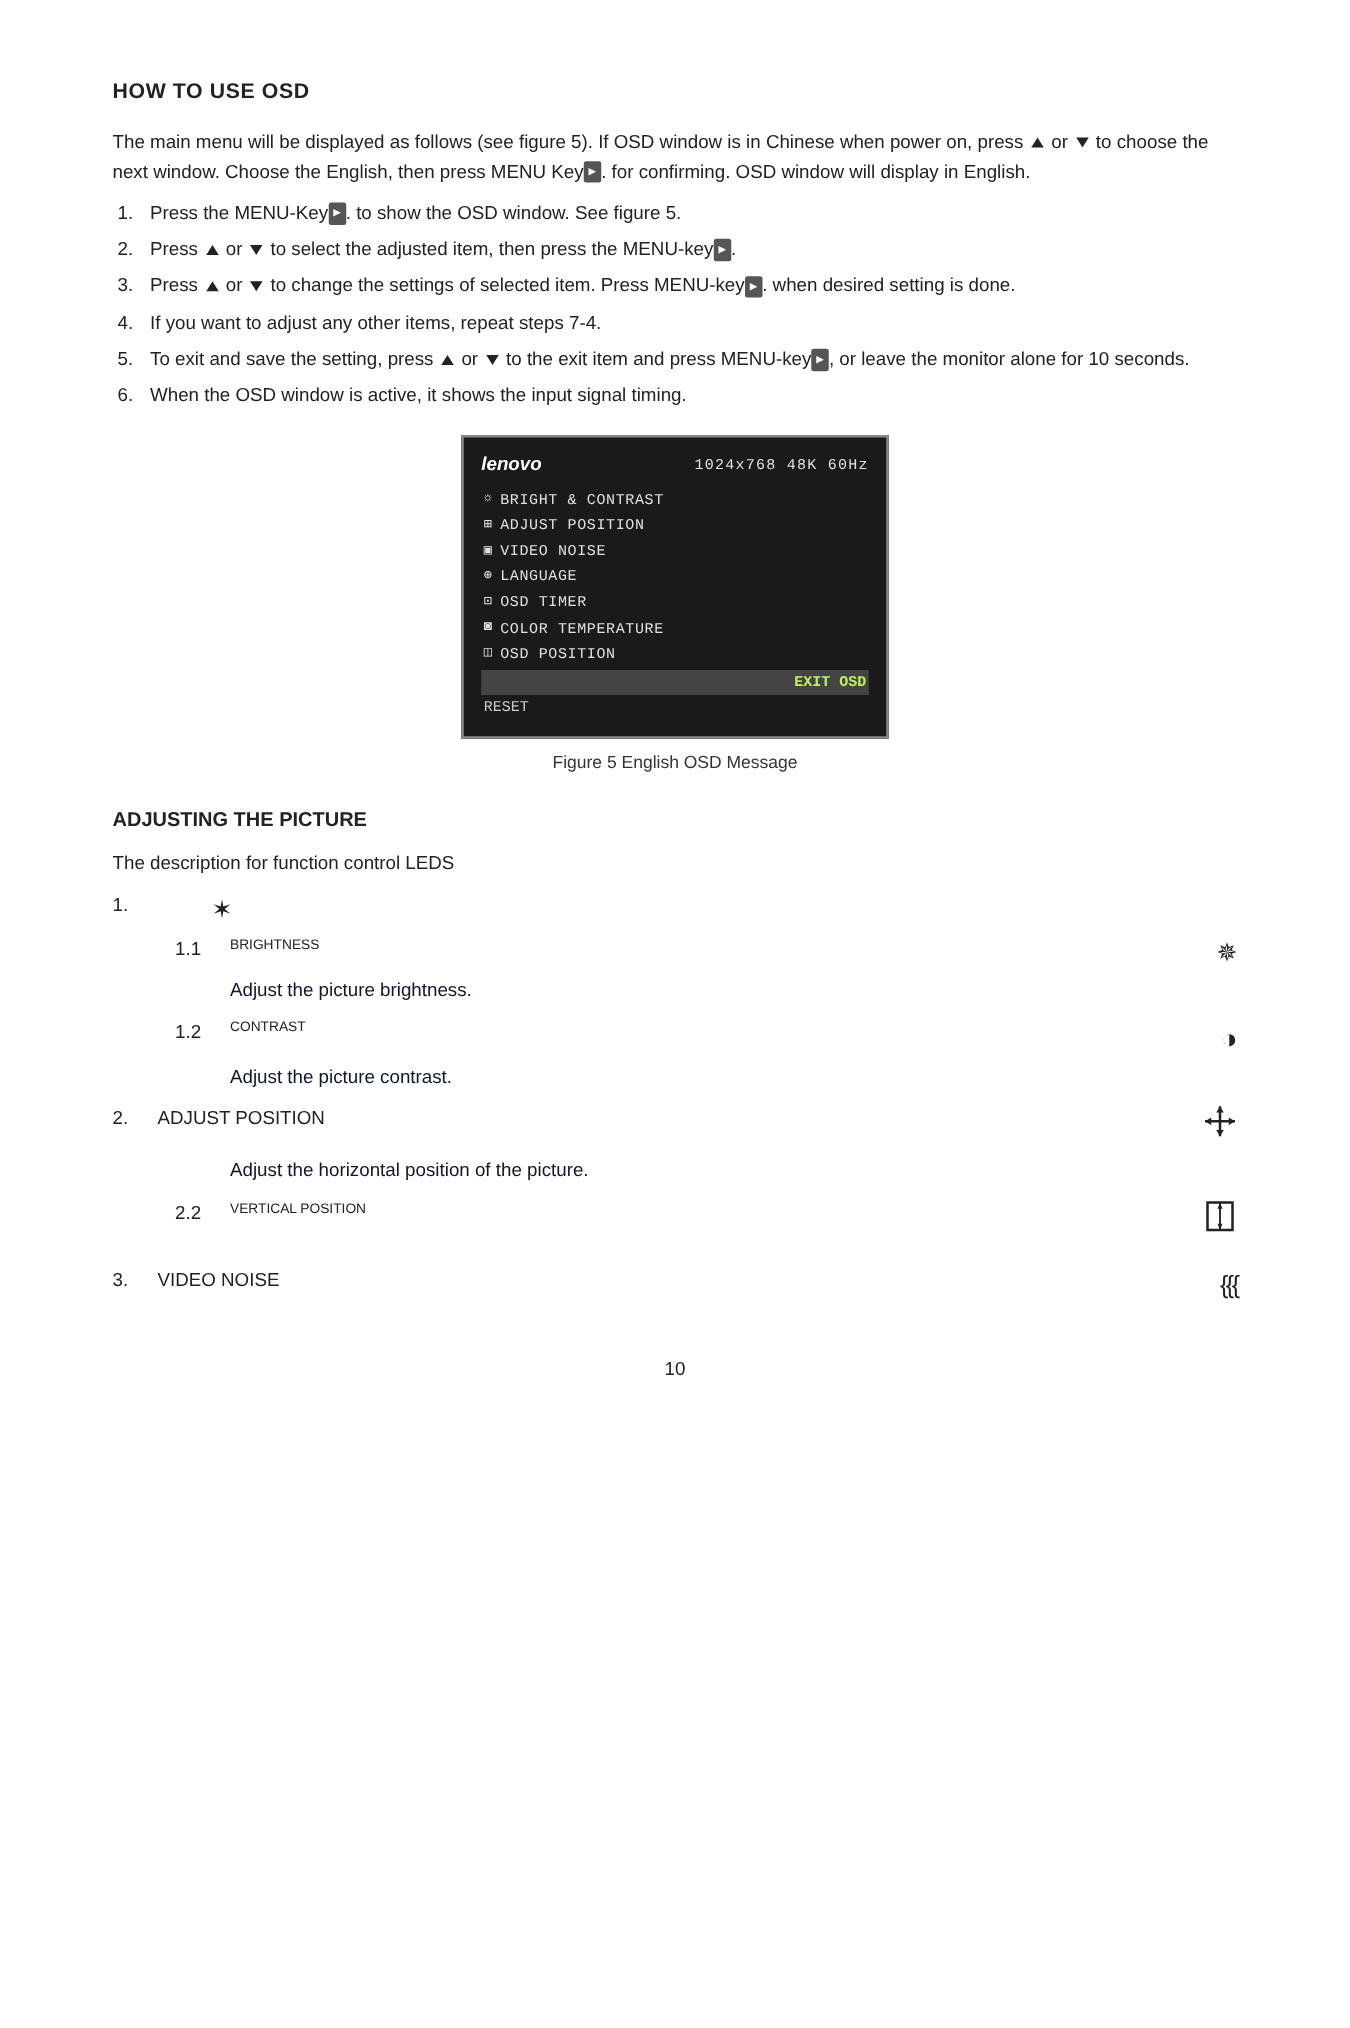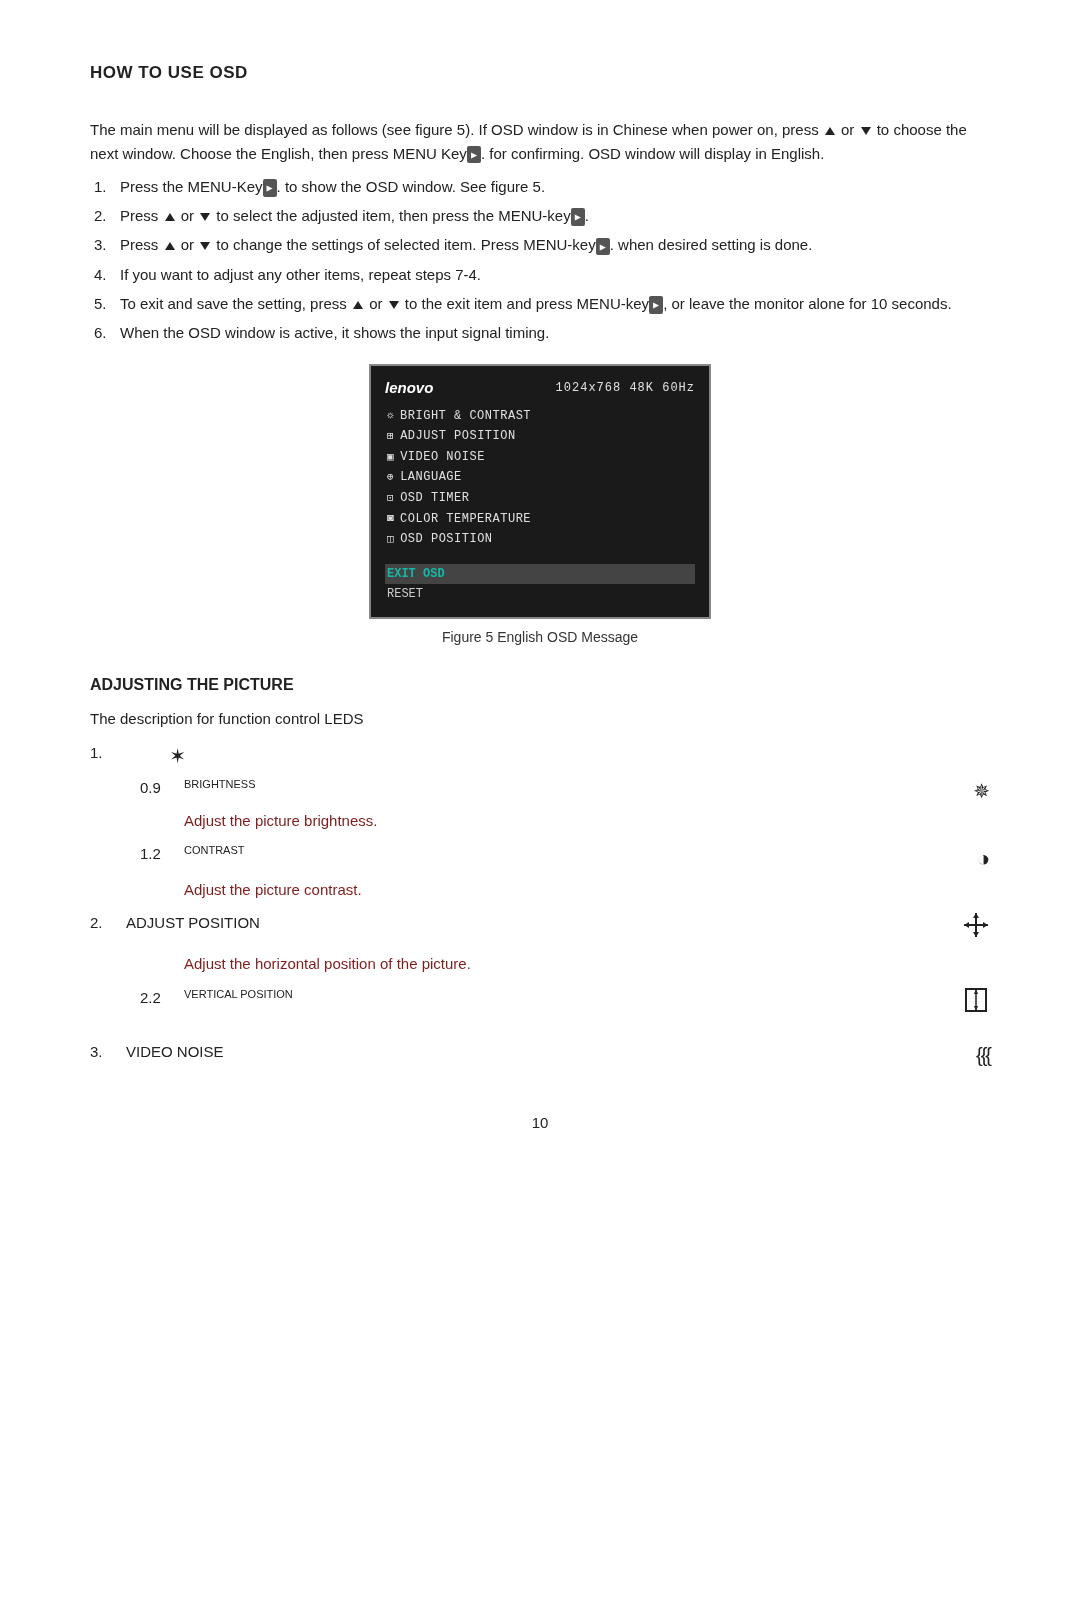--- a/index.html
+++ b/index.html
@@ -11,21 +11,21 @@
       color: #222;
       width: 1080px;
       min-height: 1622px;
       padding: 60px 90px 60px 90px;
       line-height: 1.55;
     }
 
     .page-title {
       font-size: 17px;
       font-weight: bold;
-      margin-bottom: 32px;
+      margin-bottom: 16px;
       letter-spacing: 0.5px;
     }
 
     .intro-text {
       margin-bottom: 10px;
     }
 
     .steps-list {
       list-style: none;
       padding: 0;
@@ -93,25 +93,26 @@
       letter-spacing: 0.5px;
     }
 
     .osd-icon {
       margin-right: 6px;
       font-size: 11px;
     }
 
     .osd-exit {
       background: #444;
-      color: #14b8a6;
+      color: #bef264;
       font-weight: bold;
-      margin-top: 14px;
+      margin-top: 2px;
       font-size: 12px;
       padding: 1px 2px;
+      text-align: right;
     }
 
     .osd-reset {
       color: #ccc;
       font-size: 12px;
       padding: 1px 2px;
     }
 
     .figure-caption {
       font-size: 14px;
@@ -179,21 +180,21 @@
     .sub-item-icon {
       font-size: 22px;
       margin-left: 20px;
       min-width: 40px;
       text-align: right;
     }
 
     .sub-item-desc {
       padding-left: 94px;
       font-size: 15px;
-      color: #7f1d1d;
+      color: #0f172a;
       margin-bottom: 10px;
     }
 
     .page-number {
       text-align: center;
       margin-top: 40px;
       font-size: 15px;
     }
 
     .menu-key-icon {
@@ -310,21 +311,21 @@
   <div>
     <div class="section-title">ADJUSTING THE PICTURE</div>
     <div class="section-desc">The description for function control LEDS</div>
 
     <div class="item-row">
       <span class="item-num">1.</span>
       <span class="item-icon" style="font-size:20px;">✶</span>
     </div>
 
     <div class="sub-item-row">
-      <span class="sub-item-num">0.9</span>
+      <span class="sub-item-num">1.1</span>
       <span class="sub-item-label">BRIGHTNESS</span>
       <span class="sub-item-icon" style="font-size:20px;">✵</span>
     </div>
     <div class="sub-item-desc">Adjust the picture brightness.</div>
 
     <div class="sub-item-row">
       <span class="sub-item-num">1.2</span>
       <span class="sub-item-label">CONTRAST</span>
       <span class="sub-item-icon" style="font-size:22px;">◑</span>
     </div>

